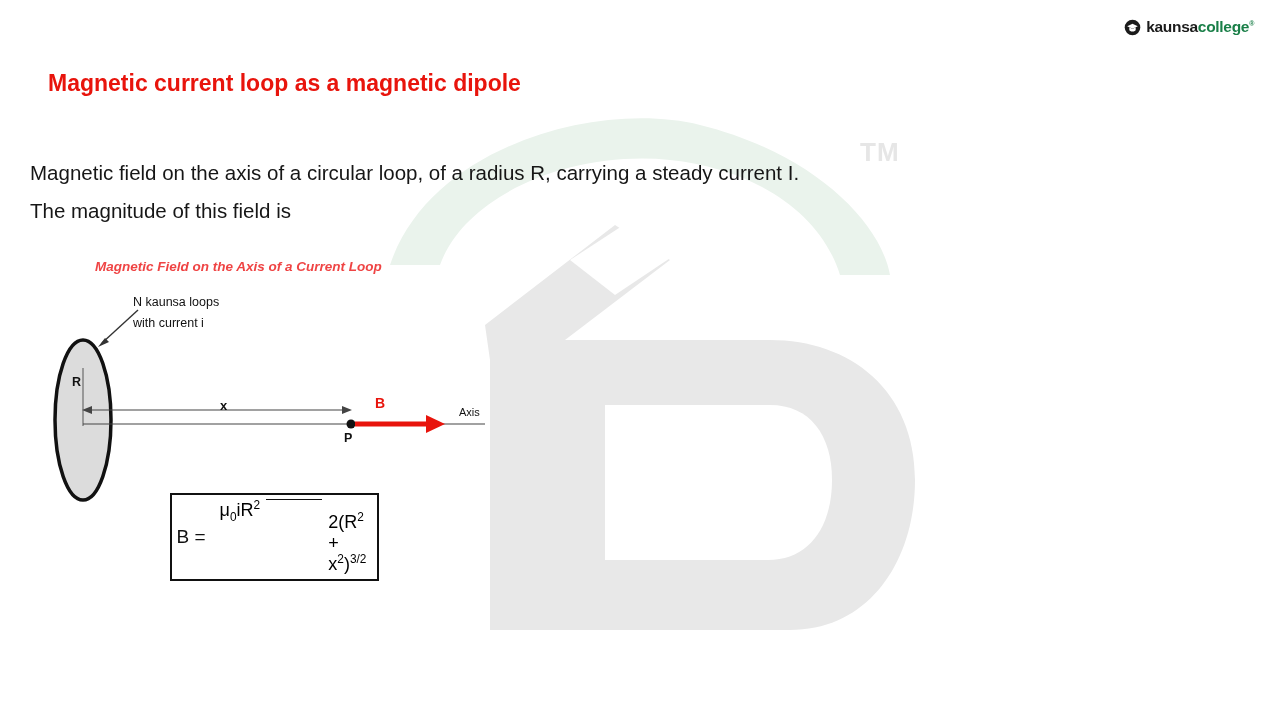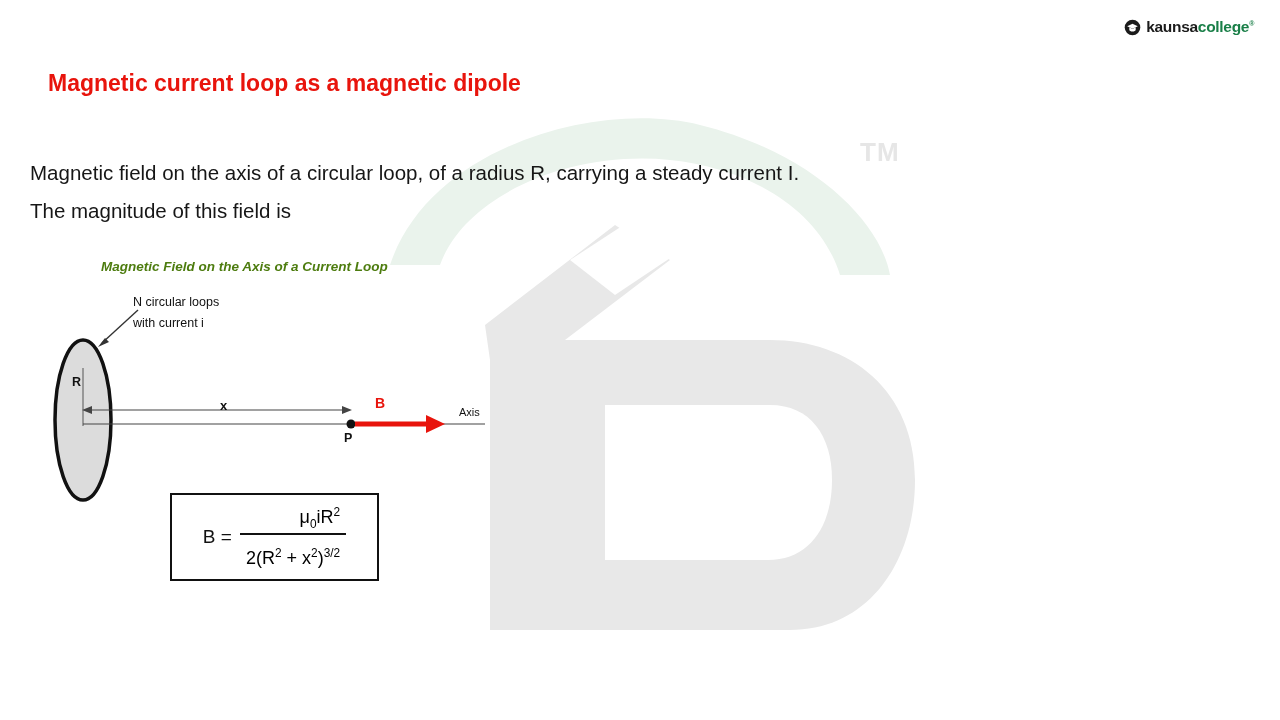--- a/index.html
+++ b/index.html
@@ -97,22 +97,21 @@
     width: 520px;
     height: 410px;
   }
   .fig-title {
     position: absolute;
     left: 65px;
     top: 11px;
     font-size: 13.5px;
     font-weight: bold;
     font-style: italic;
-    color: #4d7c0f;
-    margin-left: 6px;
+    color: #ef4444;
   }
   .fig-label-loops {
     position: absolute;
     left: 103px;
     top: 44px;
     font-size: 12.5px;
     color: #111;
     line-height: 21px;
   }
   .fig-R {
@@ -168,22 +167,22 @@
     align-items: center;
     justify-content: center;
     gap: 8px;
   }
   .formula-lhs {
     font-size: 19px;
     color: #111;
   }
   .frac {
     display: inline-flex;
-    flex-direction: column;
-    align-items: flex-end;
+    flex-direction: row;
+    align-items: flex-start;
     line-height: 1.15;
   }
   .frac-num {
     font-size: 18px;
     padding: 0 6px 2px 6px;
   }
   .frac-bar {
     width: 100%;
     height: 1.5px;
     background: #111;
@@ -231,21 +230,21 @@
 <div class="body-text">
   <span>Magnetic field on the axis of a </span><b>circular loop, of a radius R,</b><span> carrying a </span><b>steady current I</b><span>.</span><br>
   <span>The magnitude of this field is</span>
 </div>
 
 <div class="figure">
 
   <div class="fig-title">Magnetic Field on the Axis of a Current Loop</div>
 
   <div class="fig-label-loops">
-    <span>N circular loops</span><br>
+    <span>N kaunsa loops</span><br>
     <span>with current i</span>
   </div>
 
   <svg width="520" height="410" viewBox="0 0 520 410" style="position:absolute;left:0;top:0;">
 
     <line x1="108" y1="62" x2="72" y2="95" stroke="#333" stroke-width="1.4"></line>
     <polygon points="68,99 79,94 75,90" fill="#333"></polygon>
 
     <ellipse cx="53" cy="172" rx="28" ry="80" fill="#dcdcdc" stroke="#111" stroke-width="3.5"></ellipse>
 

